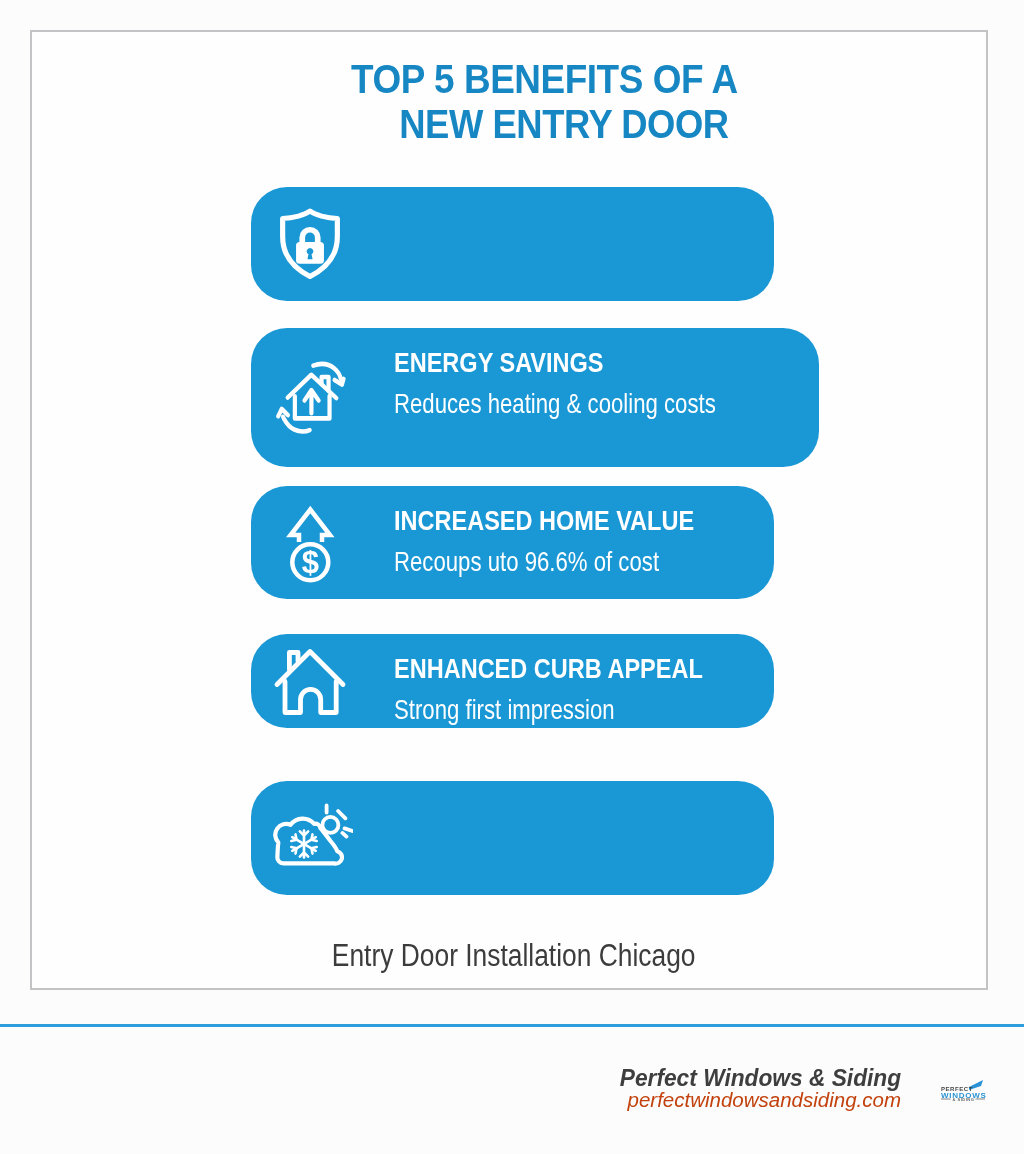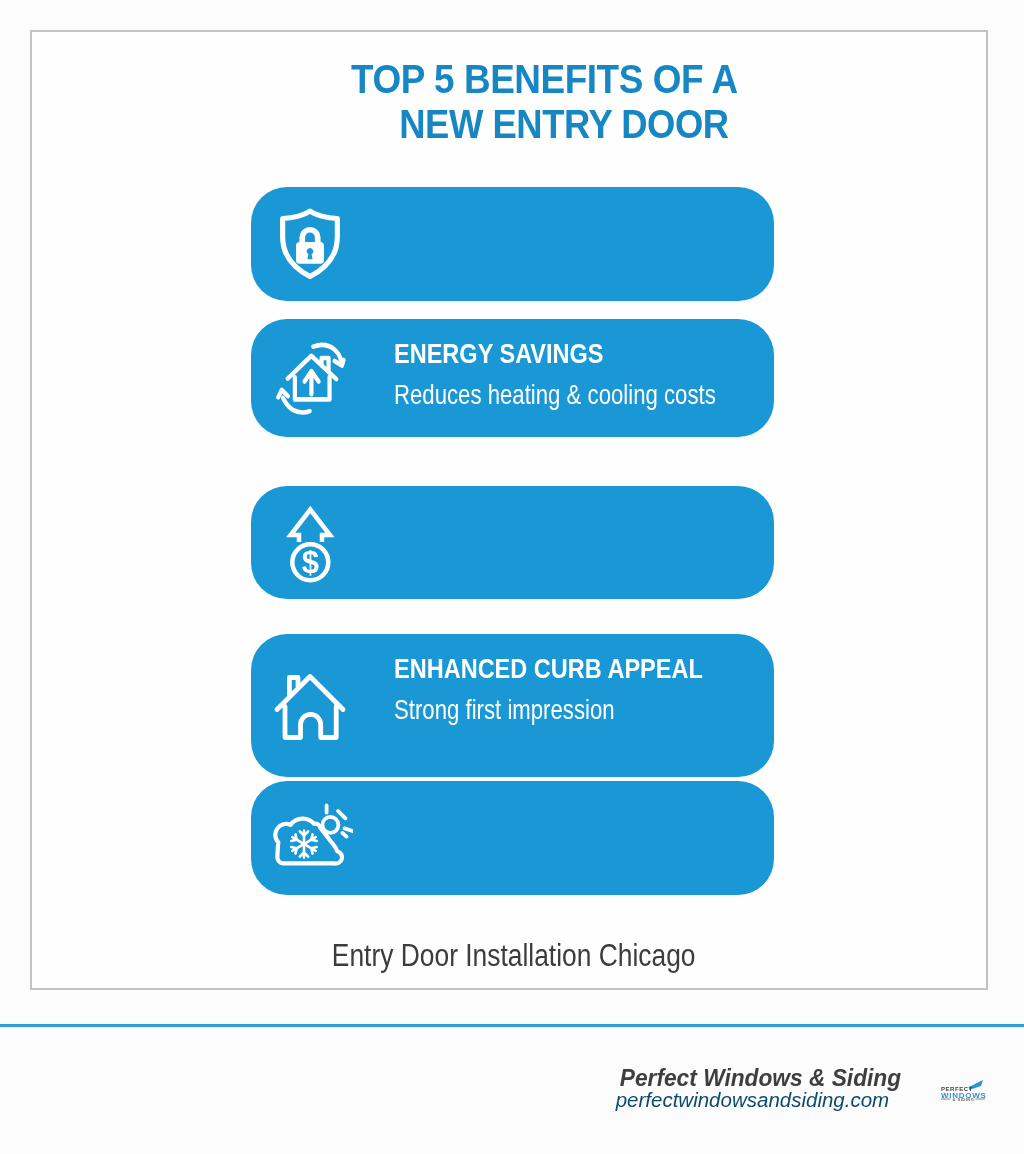--- a/index.html
+++ b/index.html
@@ -7,34 +7,34 @@
 .frame{position:absolute;left:30px;top:30px;width:954px;height:956px;background:#fefefe;border:2px solid #c3c3c5;}
 .title{position:absolute;left:0;top:57px;width:1024px;font-weight:bold;font-size:40px;line-height:45px;color:#1787c4;letter-spacing:-0.5px;padding-left:48px;}
 .title .tl{width:1024px;text-align:center;position:relative;}
 .title .t1{left:-16px;}
 .title .t2{left:4px;}
 .title .tl span{display:inline-block;}
 .title .t1 span{transform:scaleX(0.923);}
 .title .t2 span{transform:scaleX(0.91);}
 .card{position:absolute;left:251px;width:523px;background:#1a97d5;border-radius:36px;color:#fff;}
 .c1{top:186.6px;height:114.6px;}
-.c2{top:319px;height:118px;}
+.c2{top:328px;height:139px;padding-left:45px;}
 .c3{top:486.2px;height:112.8px;}
-.c4{top:633.8px;height:143px;}
+.c4{top:633.8px;height:94px;}
 .c5{top:780.9px;height:113.9px;}
 .card .icon{position:absolute;left:0;top:0;width:118px;height:100%;display:flex;align-items:center;justify-content:center;}
 .card .txt{position:absolute;left:143px;top:20px;}
 .card h3{margin:0;font-size:28px;font-weight:bold;line-height:30px;white-space:nowrap;transform:scaleX(0.84);transform-origin:left center;}
 .card p{margin:11px 0 0 0;font-size:28px;line-height:30px;font-weight:normal;white-space:nowrap;transform:scaleX(0.792);transform-origin:left center;}
 .caption{position:absolute;left:2px;top:938px;width:1024px;text-align:center;font-size:31px;color:#3c3c3c;}
 .caption span{display:inline-block;transform:scaleX(0.851);}
 .hr{position:absolute;left:0;top:1023.5px;width:1024px;height:3px;background:#2d9edb;}
 .footer{position:absolute;right:123px;top:1065px;text-align:right;font-style:italic;}
 .footer .f1{font-size:24px;font-weight:bold;color:#3e3e3e;line-height:25px;transform:scaleX(0.947);transform-origin:right center;}
-.footer .f2{font-size:20.5px;color:#0c4a6e;line-height:22px;margin-top:-1px;text-align:center;}
+.footer .f2{font-size:20.5px;color:#c2410c;line-height:22px;margin-top:-1px;}
 .logo{position:absolute;left:939px;top:1078px;width:48px;height:24px;}
 </style>
 </head>
 <body>
 <div class="frame"></div>
 <div class="title">
     <div class="tl t1"><span>TOP 5 BENEFITS OF A</span></div>
     <div class="tl t2"><span>NEW ENTRY DOOR</span></div>
   </div>
 
@@ -72,20 +72,24 @@
 
 <div class="card c3">
   <div class="icon">
     <svg width="64" height="86" viewBox="0 0 64 86" style="position:relative;top:0px">
       <g fill="none" stroke="#fff" stroke-width="4.5" stroke-linejoin="miter">
         <path d="M21 42 V35 H12.6 L32.3 9.5 L52 35 H44 V42"></path>
         <circle cx="32.3" cy="62.3" r="18"></circle>
       </g>
       <text x="32.3" y="73" font-family="Liberation Sans, sans-serif" font-size="31" font-weight="bold" fill="#fff" text-anchor="middle">$</text>
     </svg>
+  </div>
+  <div class="txt">
+    <h3>INCREASED HOME VALUE</h3>
+    <p>Recoups uto 96.6% of cost</p>
   </div>
 </div>
 
 <div class="card c4">
   <div class="icon">
     <svg width="74" height="74" viewBox="0 0 74 74" style="position:relative;top:0.5px">
       <g fill="none" stroke="#fff" stroke-width="4.8" stroke-linecap="round" stroke-linejoin="round">
         <path d="M4 40.5 L37 7.5 L70 40.5"></path>
         <path d="M16.4 25.6 V8.5 H25 V17.3"></path>
         <path d="M12 37.5 v31 h15.5 v-13 a10.1 10.1 0 0 1 20.2 0 v13 h15.5 v-31"></path>

